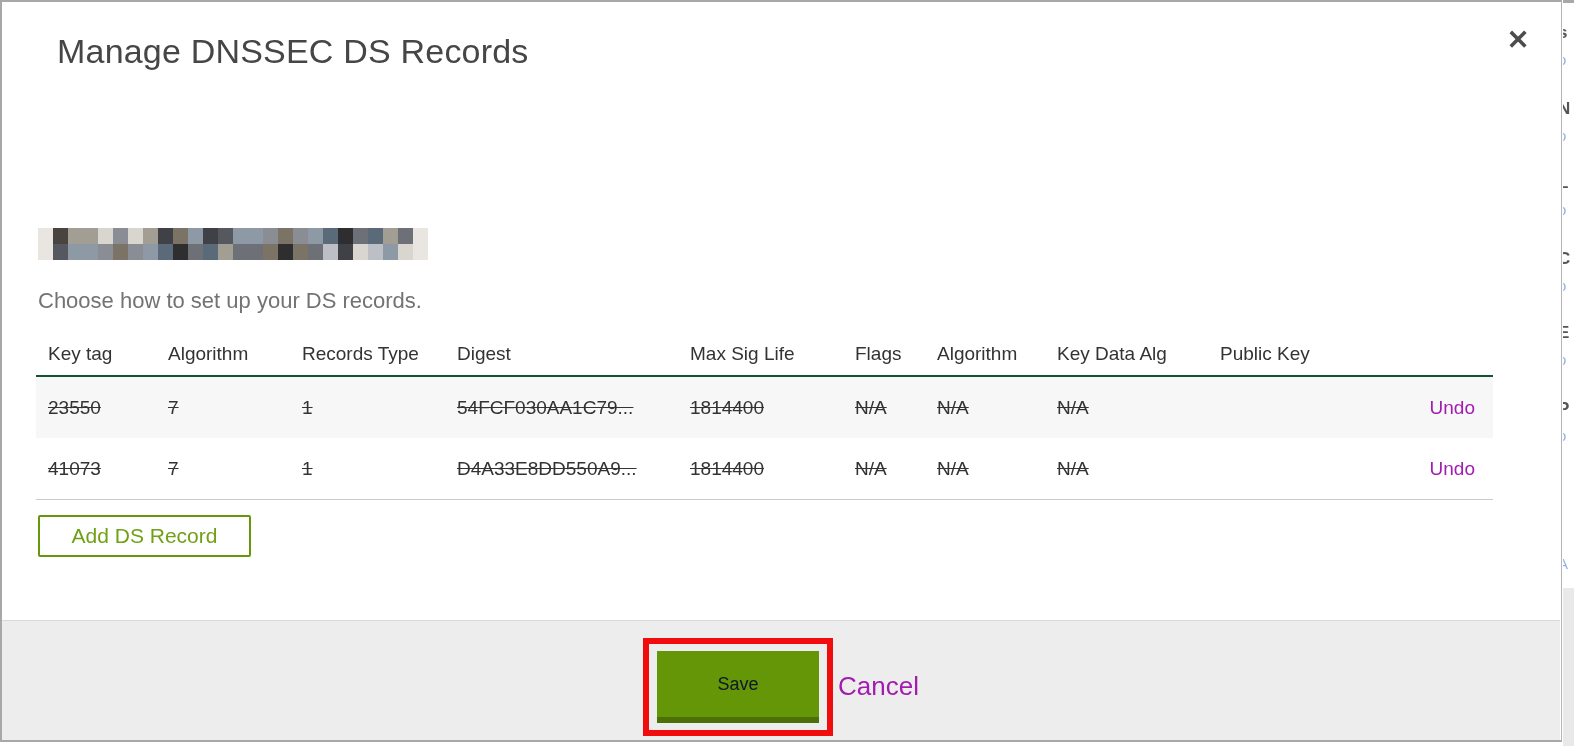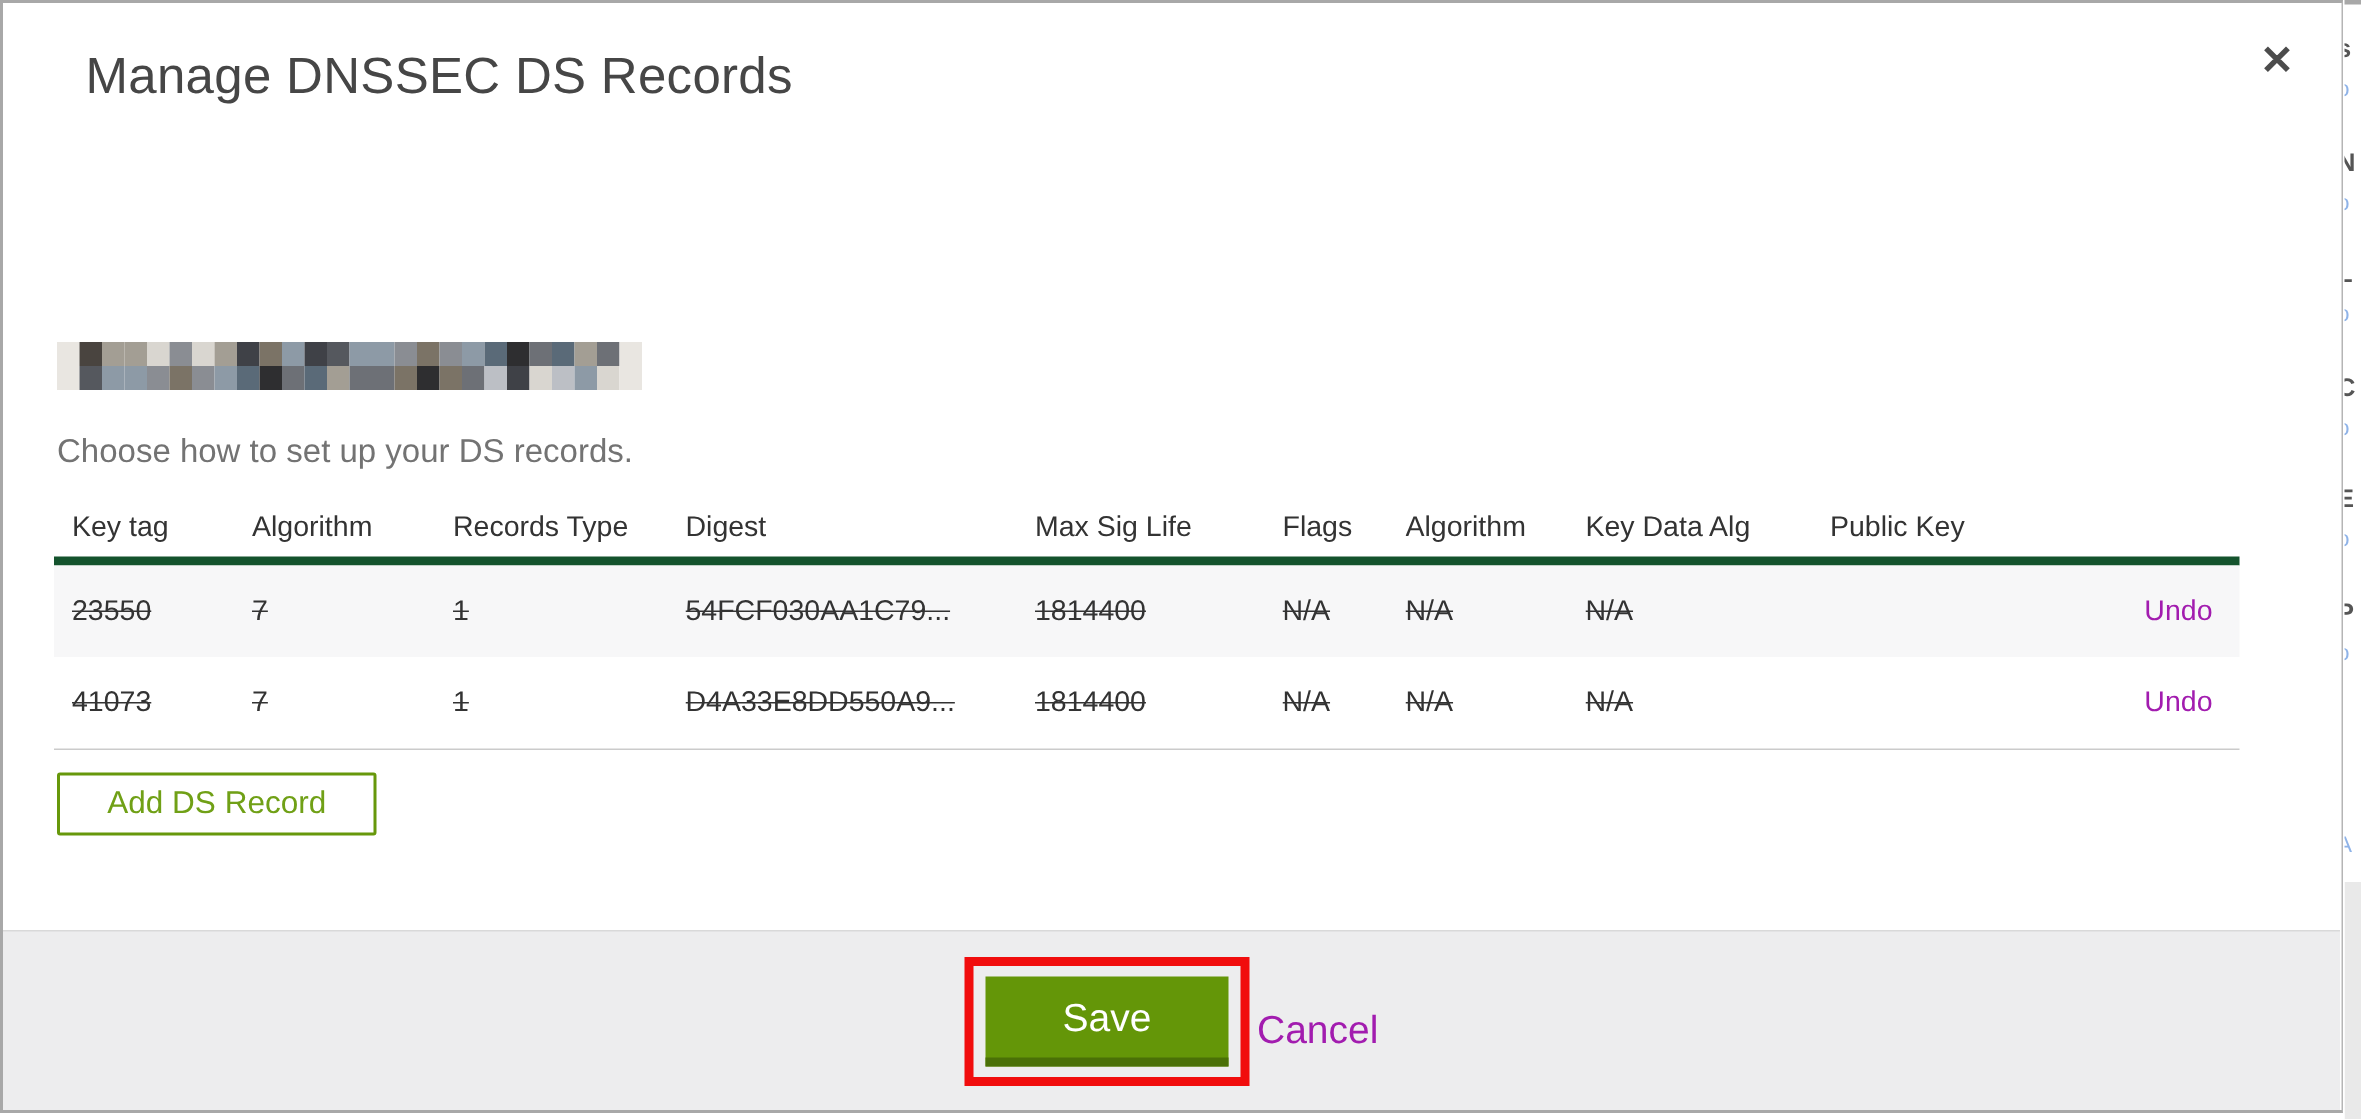--- a/index.html
+++ b/index.html
@@ -44,21 +44,21 @@
     position: absolute; left: 34px; top: 330px;
     width: 1457px;
   }
   .t-row {
     display: grid;
     grid-template-columns: 120px 134px 155px 233px 165px 82px 120px 163px 186px auto;
     padding-left: 12px;
     align-items: center;
     font-size: 19px; color: #333333;
   }
-  .t-head { height: 45px; border-bottom: 6px solid #14532d; }
+  .t-head { height: 45px; border-bottom: 2px solid #14532d; }
   .t-r1 { height: 61px; background: #f7f7f8; }
   .t-r2 { height: 62px; background: #ffffff; border-bottom: 1px solid #cbcbcb; }
   .struck .cell { text-decoration: line-through; }
   .cell { white-space: nowrap; overflow: hidden; }
   .cell-action { text-align: right; padding-right: 18px; }
   .link { color: #a21caf; text-decoration: none; cursor: pointer; }
   .add-btn {
     position: absolute; left: 36px; top: 513px;
     width: 213px; height: 42px;
     background: #ffffff;
@@ -75,25 +75,25 @@
     border-top: 1px solid #d9d9d9;
   }
   .annotation-box {
     position: absolute; left: 641px; top: 17px;
     border: 6px solid #f10d0d;
     padding: 7px 8px;
     background: transparent;
   }
   .save-btn {
     display: block;
-    width: 162px; height: 60px;
+    width: 162px; height: 72px;
     background: #649608;
     border: 0;
     border-bottom: 6px solid #4a7007;
-    color: #ffffff; font-size: 26px;
+    color: #0f172a; font-size: 18px;
     font-family: "Liberation Sans", sans-serif;
     cursor: pointer;
   }
   .cancel-link {
     position: absolute; left: 836px; top: 50px;
     font-size: 26px;
   }
   .page-sliver {
     position: absolute; left: 1563px; top: 0;
     width: 11px; height: 746px;

